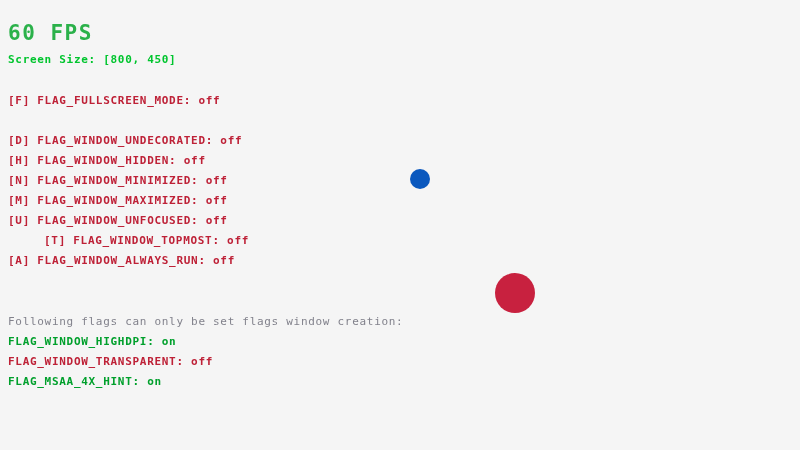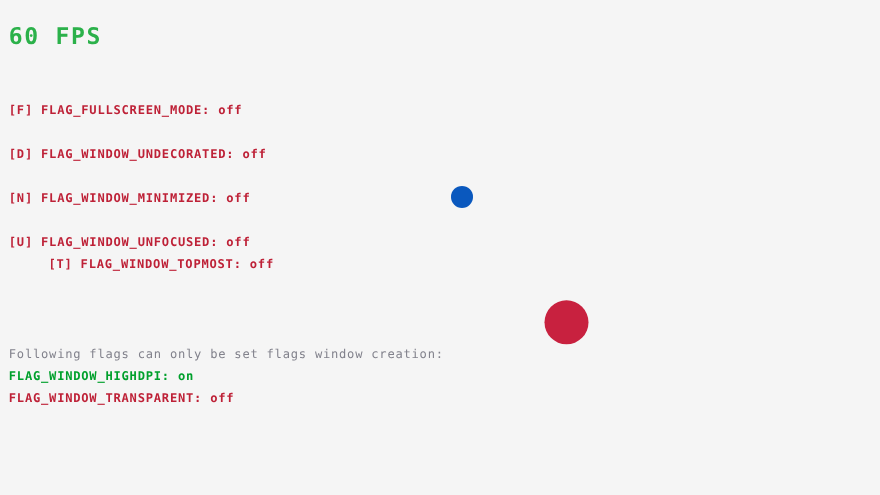--- a/index.html
+++ b/index.html
@@ -85,27 +85,32 @@
 
   <div id="shapes">
     <span class="ball" style="left: 410px; top: 169px; width: 20px; height: 20px; background: rgb(10, 88, 190);"></span>
     <span class="ball" style="left: 495px; top: 273px; width: 40px; height: 40px; background: rgb(200, 33, 63);"></span>
   </div>
 
   <div id="hud">
 
     <div class="txt fps" style="color: rgb(43, 177, 74);">60 FPS</div>
 
+    <div class="txt screensize" style="color: rgb(0, 197, 46);">Screen Size: [800, 450]</div>
 
 
     <div class="txt flagline flag-off" style="top: 79px; color: rgb(190, 33, 55); text-align: center;">[F] FLAG_FULLSCREEN_MODE: off</div>
     <div class="txt flagline flag-off" style="top: 119px; color: rgb(190, 33, 55);">[D] FLAG_WINDOW_UNDECORATED: off</div>
+    <div class="txt flagline flag-off" style="top: 139px; color: rgb(190, 33, 55);">[H] FLAG_WINDOW_HIDDEN: off</div>
     <div class="txt flagline flag-off" style="top: 159px; color: rgb(190, 33, 55);">[N] FLAG_WINDOW_MINIMIZED: off</div>
+    <div class="txt flagline flag-off" style="top: 179px; color: rgb(190, 33, 55);">[M] FLAG_WINDOW_MAXIMIZED: off</div>
     <div class="txt flagline flag-off" style="top: 199px; color: rgb(190, 33, 55); text-align: right;">[U] FLAG_WINDOW_UNFOCUSED: off</div>
     <div class="txt flagline flag-off" style="top: 219px; color: rgb(190, 33, 55); margin-left: 36px;">[T] FLAG_WINDOW_TOPMOST: off</div>
+    <div class="txt flagline flag-off" style="top: 239px; color: rgb(190, 33, 55);">[A] FLAG_WINDOW_ALWAYS_RUN: off</div>
 
     <div class="txt section-head" style="top: 300px; color: rgb(130, 130, 140);">Following flags can only be set flags window creation:</div>
 
     <div class="txt flagline flag-on" style="top: 320px; color: rgb(0, 160, 44);">FLAG_WINDOW_HIGHDPI: on</div>
     <div class="txt flagline flag-off" style="top: 340px; color: rgb(190, 33, 55);">FLAG_WINDOW_TRANSPARENT: off</div>
+    <div class="txt flagline flag-on" style="top: 360px; color: rgb(0, 160, 44);">FLAG_MSAA_4X_HINT: on</div>
 
   </div>
 </div>
 
 </body></html>

